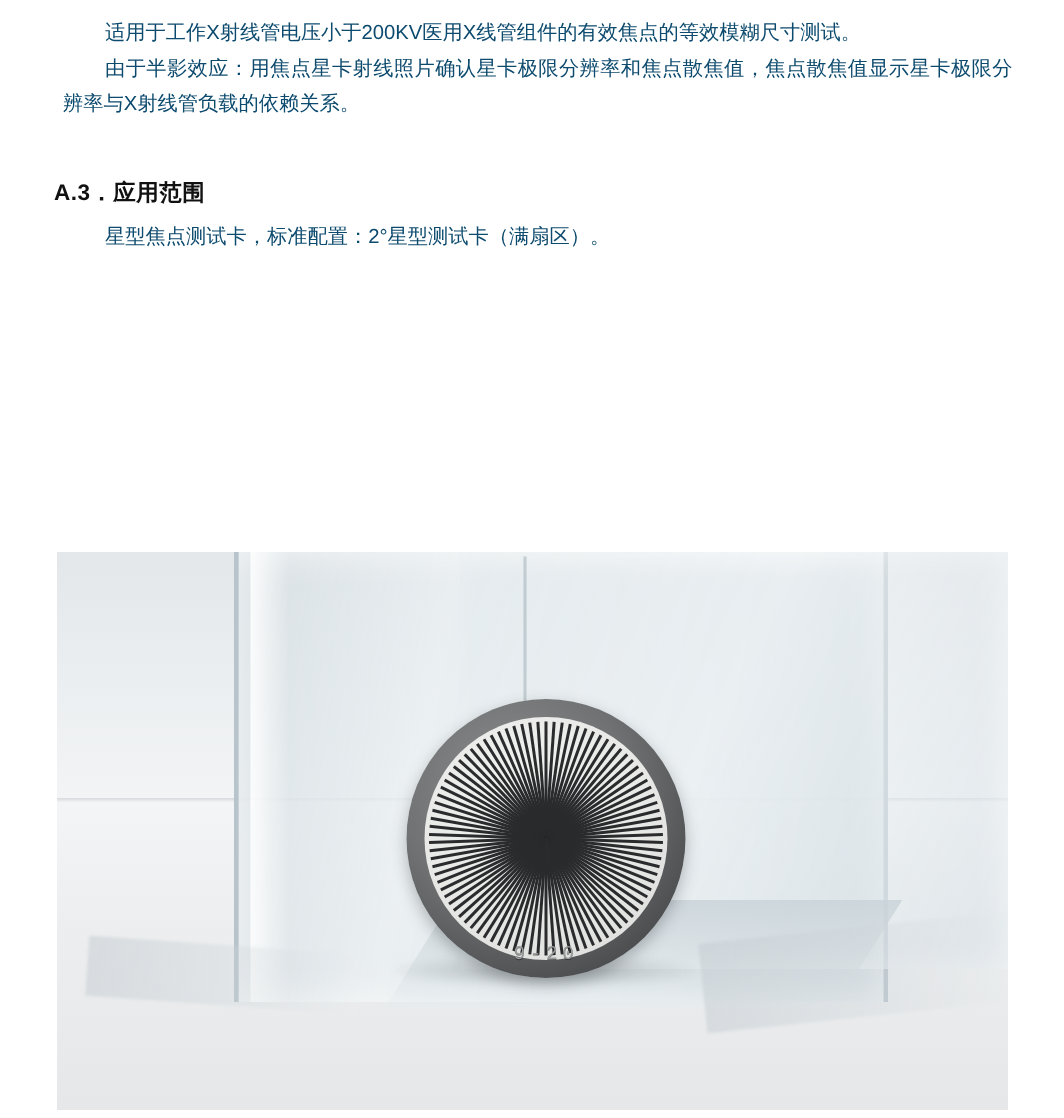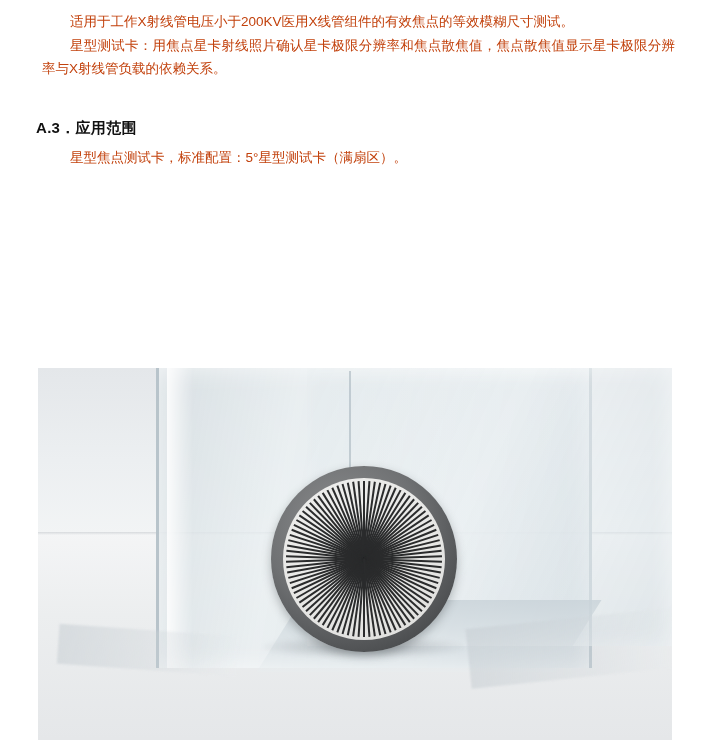--- a/index.html
+++ b/index.html
@@ -34,21 +34,21 @@
     color: #111111;
     margin: 14px 0 0 8px;
     letter-spacing: 0.3px;
   }
   .section-heading.second {
     margin-top: 38px;
   }
   .para {
     font-size: 13.5px;
     line-height: 1.72;
-    color: #c2410c;
+    color: #0c4a6e;
     margin: 6px 0 0 0;
     padding: 0 6px 0 14px;
     text-indent: 28px;
     text-align: justify;
   }
   .para.tight {
     margin-top: 1px;
   }
   .para.first {
     margin-top: 10px;
@@ -208,26 +208,26 @@
   }
 </style>
 </head>
 <body>
 
 <div class="page">
 
 
   <div class="para-block">
     <p class="para first">适用于工作X射线管电压小于200KV医用X线管组件的有效焦点的等效模糊尺寸测试。</p>
-    <p class="para tight">星型测试卡：用焦点星卡射线照片确认星卡极限分辨率和焦点散焦值，焦点散焦值显示星卡极限分辨率与X射线管负载的依赖关系。</p>
+    <p class="para tight">由于半影效应：用焦点星卡射线照片确认星卡极限分辨率和焦点散焦值，焦点散焦值显示星卡极限分辨率与X射线管负载的依赖关系。</p>
   </div>
 
   <h2 class="section-heading second">A.3．应用范围</h2>
   <div class="para-block">
-    <p class="para tight">星型焦点测试卡，标准配置：5°星型测试卡（满扇区）。</p>
+    <p class="para tight">星型焦点测试卡，标准配置：2°星型测试卡（满扇区）。</p>
   </div>
 
   <div class="figure">
     <div class="surface-top"></div>
     <div class="surface-bottom"></div>
     <div class="surface-seam"></div>
 
     <div class="acrylic">
       <div class="acrylic-face"></div>
       <div class="acrylic-edge-line"></div>
@@ -326,16 +326,17 @@
           <div class="spoke" style="transform: rotate(324deg);"></div>
           <div class="spoke" style="transform: rotate(328deg);"></div>
           <div class="spoke" style="transform: rotate(332deg);"></div>
           <div class="spoke" style="transform: rotate(336deg);"></div>
           <div class="spoke" style="transform: rotate(340deg);"></div>
           <div class="spoke" style="transform: rotate(344deg);"></div>
           <div class="spoke" style="transform: rotate(348deg);"></div>
           <div class="spoke" style="transform: rotate(352deg);"></div>
           <div class="spoke" style="transform: rotate(356deg);"></div>
         </div>
+      <div class="disc-label">9-20</div>
     </div>
   </div>
 
 </div>
 
 </body></html>

